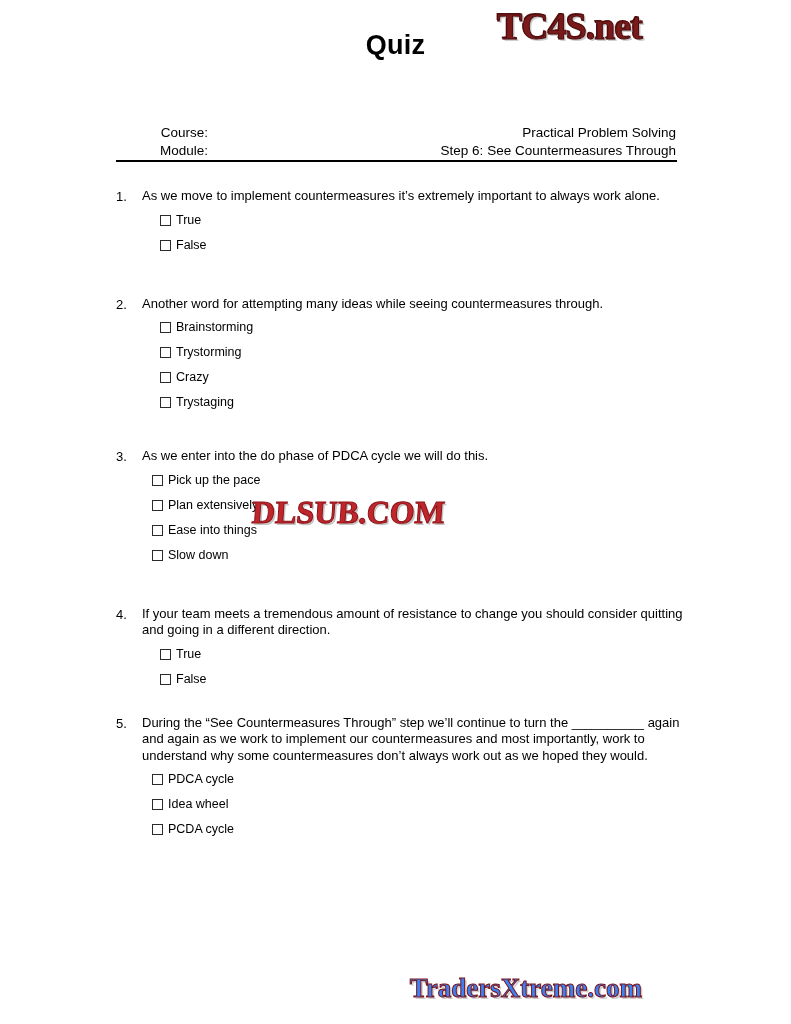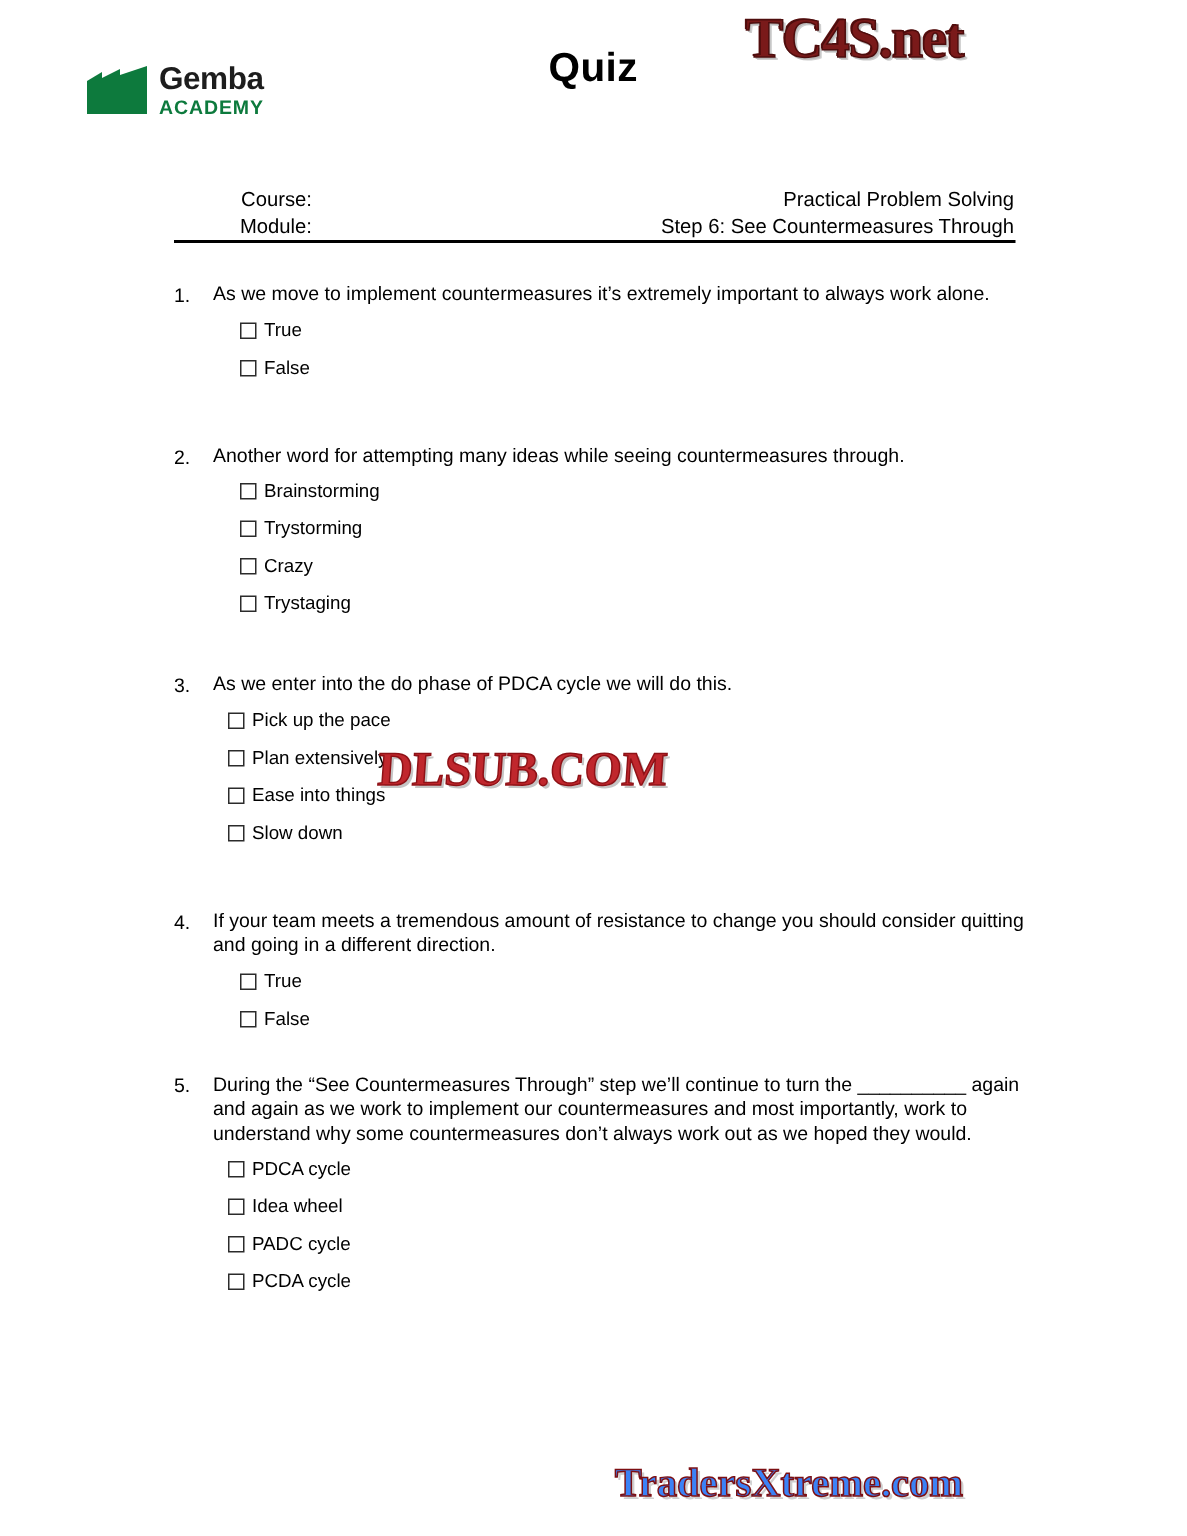--- a/index.html
+++ b/index.html
@@ -179,31 +179,20 @@
   .q-block.gap-sm { margin-bottom: 18px; }
   .opt.indent-narrow { padding-left: 10px; }
 </style>
 </head>
 <body>
 
 <div class="page">
 
   <div class="wm-top">TC4S.net</div>
 
-  <div class="logo">
-    <svg class="logo-mark" viewBox="0 0 44 34">
-      <path d="M2 32 L2 10 L12 4 L12 32 Z" fill="#0d7a3d"></path>
-      <path d="M12 32 L12 8 L24 2 L24 32 Z" fill="#0d7a3d"></path>
-      <path d="M24 32 L24 6 L42 0 L42 32 Z" fill="#0d7a3d"></path>
-    </svg>
-    <div class="logo-text">
-      <div class="logo-gemba">Gemba</div>
-      <div class="logo-academy">ACADEMY</div>
-    </div>
-  </div>
 
   <div class="doc-title">Quiz</div>
 
   <div class="meta">
     <div class="meta-row">
       <div class="meta-label">Course:</div>
       <div class="meta-value">Practical Problem Solving</div>
     </div>
     <div class="meta-row">
       <div class="meta-label">Module:</div>
@@ -297,24 +286,20 @@
         <div class="opt indent-narrow">
           <span class="box"></span>
           <span class="olabel">PDCA cycle</span>
         </div>
         <div class="opt indent-narrow">
           <span class="box"></span>
           <span class="olabel">Idea wheel</span>
         </div>
         <div class="opt indent-narrow">
           <span class="box"></span>
-          <span class="olabel">PADC cycle</span>
-        </div>
-        <div class="opt indent-narrow">
-          <span class="box"></span>
           <span class="olabel">PCDA cycle</span>
         </div>
       </div>
     </div>
 
   </div>
 
   <div class="wm-mid">DLSUB.COM</div>
   <div class="wm-bottom">TradersXtreme.com</div>
 

